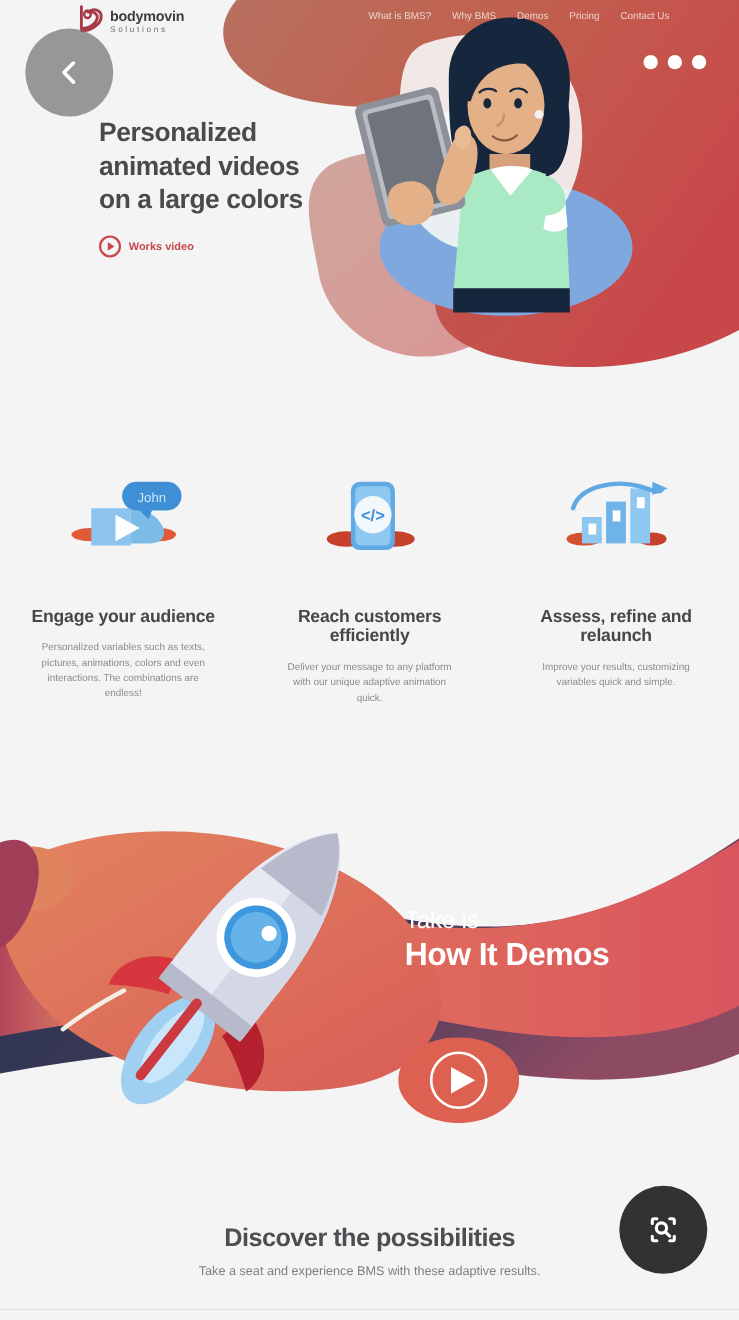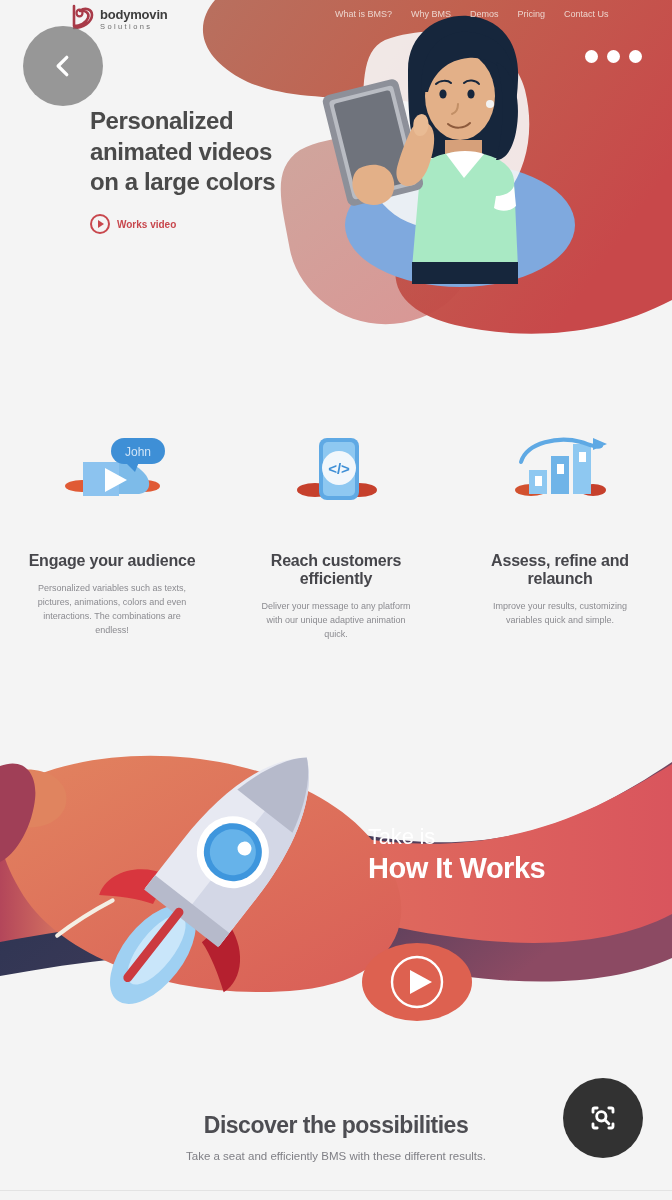--- a/index.html
+++ b/index.html
@@ -308,33 +308,33 @@
         <circle cx="222" cy="146" r="7" fill="#fff"></circle>
 
         <rect x="205" y="232" width="9" height="92" rx="4.5" fill="#cc3a3f"></rect>
 
         <path d="M150,268 C140,290 132,314 128,330" stroke="#f4efe4" stroke-width="4" fill="none" stroke-linecap="round"></path>
       </g>
     </svg>
 
     <div class="hiw-copy">
       <div class="hiw-pre">Take is</div>
-      <div class="hiw-title">How It Works</div>
+      <div class="hiw-title">How It Demos</div>
     </div>
 
     <svg class="hiw-play" viewBox="0 0 110 78">
       <ellipse cx="55" cy="39" rx="55" ry="39" fill="#dd6150"></ellipse>
       <circle cx="55" cy="39" r="25" fill="none" stroke="#fff" stroke-width="2.4"></circle>
       <path d="M48,27 L70,39 L48,51 Z" fill="#fff"></path>
     </svg>
   </div>
 
   <div class="discover">
     <div class="discover-title">Discover the possibilities</div>
-    <div class="discover-sub">Take a seat and efficiently BMS with these different results.</div>
+    <div class="discover-sub">Take a seat and experience BMS with these adaptive results.</div>
   </div>
   <div class="discover-edge"></div>
 
   <div class="back-btn">
     <svg viewBox="0 0 24 24">
       <path d="M15.5 4 L7.5 12 L15.5 20" fill="none" stroke="#fff" stroke-width="3" stroke-linecap="round" stroke-linejoin="round"></path>
     </svg>
   </div>
 
   <div class="kebab">

